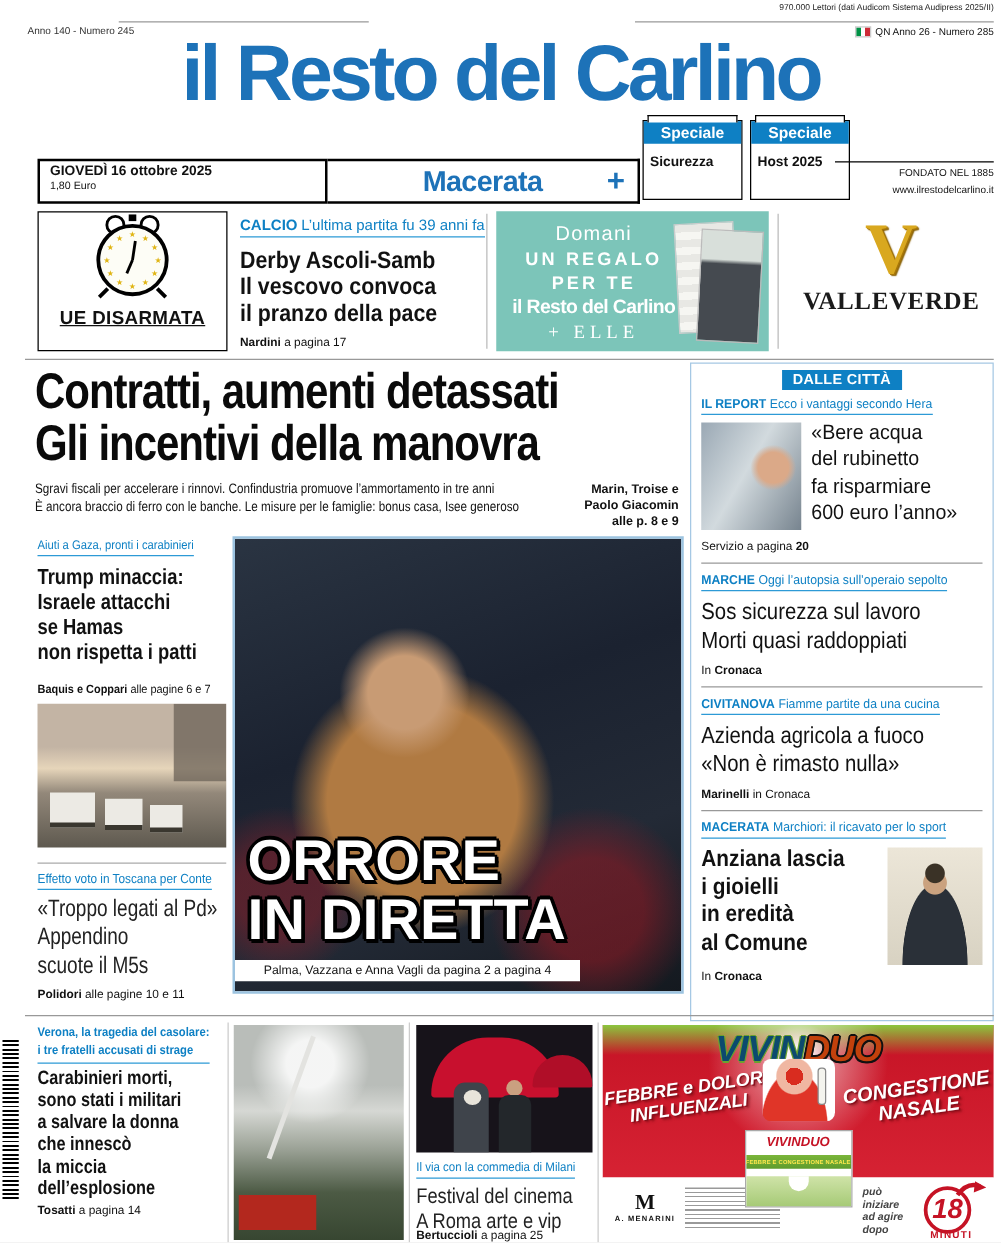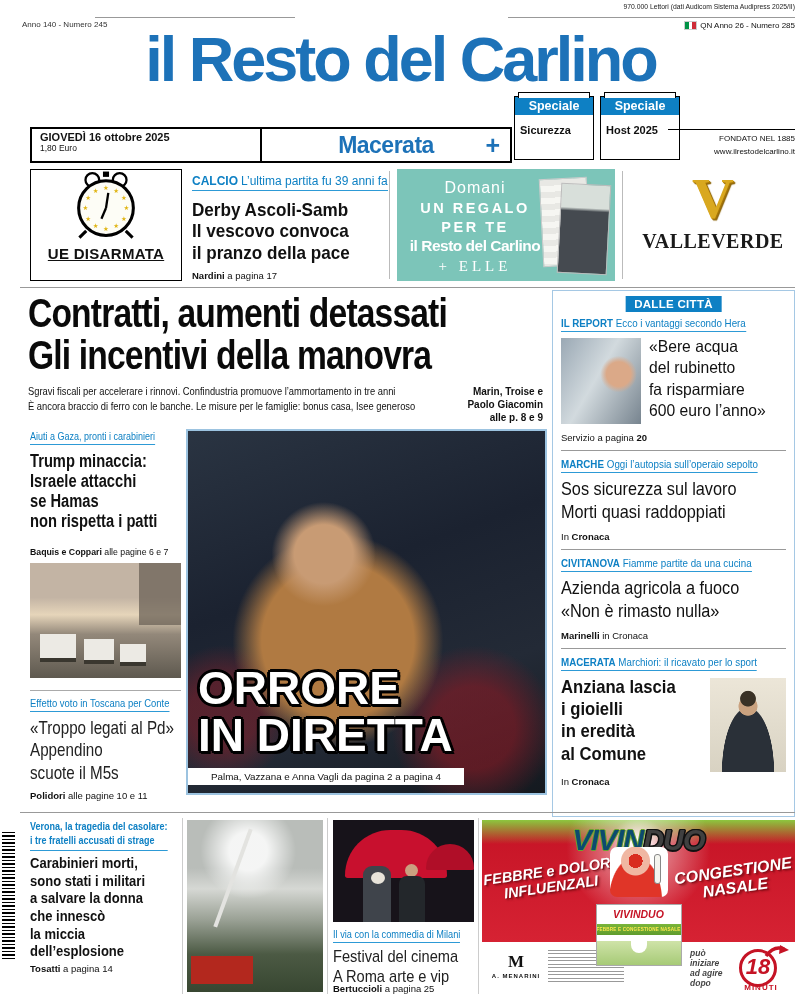--- a/index.html
+++ b/index.html
@@ -187,21 +187,21 @@
 
   
   #vivinduo{left:482px;top:820px;width:313px;height:172px;background:#fff;overflow:hidden;}
   #ad-red{position:absolute;left:0;right:0;top:0;height:122px;
       background:radial-gradient(circle at 50% 28px, rgba(255,255,255,.95) 0 10px, rgba(255,255,255,.4) 30px, rgba(255,255,255,0) 72px),
                  linear-gradient(180deg,#8cc63e 0,rgba(140,198,62,0) 24px),
                  linear-gradient(180deg,#c51325,#d62233);}
   #ad-logo{position:absolute;top:4px;width:100%;text-align:center;font-style:italic;font-weight:700;
       font-size:29px;letter-spacing:-1px;}
   #ad-logo .viv{color:#0c4a6e;text-shadow:-1px 0 #6aa32f,1px 0 #6aa32f,0 -1px #6aa32f,0 1px #6aa32f;}
-  #ad-logo .duo{color:#404040;text-shadow:-1.5px 0 #111,1.5px 0 #111,0 -1.5px #111,0 1.5px #111,-1px -1px #111,1px 1px #111,-1px 1px #111,1px -1px #111;}
+  #ad-logo .duo{color:#c2410c;text-shadow:-1.5px 0 #111,1.5px 0 #111,0 -1.5px #111,0 1.5px #111,-1px -1px #111,1px 1px #111,-1px 1px #111,1px -1px #111;}
   #ad-left{position:absolute;left:2px;top:44px;transform:rotate(-8deg);color:#fff;font-weight:700;font-style:italic;
       font-size:14.5px;line-height:1.1;text-align:center;text-shadow:1px 1px 0 #8a0f1c,2px 2px 2px rgba(80,0,0,.5);}
   #ad-right{position:absolute;right:2px;top:42px;transform:rotate(-8deg);color:#fff;font-weight:700;font-style:italic;
       font-size:16px;line-height:1.08;text-align:center;text-shadow:1px 1px 0 #8a0f1c,2px 2px 2px rgba(80,0,0,.5);}
   #ad-figure{position:absolute;left:50%;top:27px;transform:translateX(-50%);width:58px;height:50px;border-radius:7px;
       background:radial-gradient(circle at 44% 28%, #d92c1f 0 7px, #f0b7a2 7px 14px, rgba(240,183,162,0) 15px),
                  radial-gradient(ellipse at 44% 108%, #e03528 0 26px, rgba(224,53,40,0) 27px),#fff;}
   #ad-figure .thermo{position:absolute;right:7px;top:7px;width:5px;height:28px;background:#f4f4ee;
       border:1px solid #888;border-radius:3px;}
   #ad-pack{position:absolute;left:50%;top:84px;transform:translateX(-50%);width:86px;height:62px;

